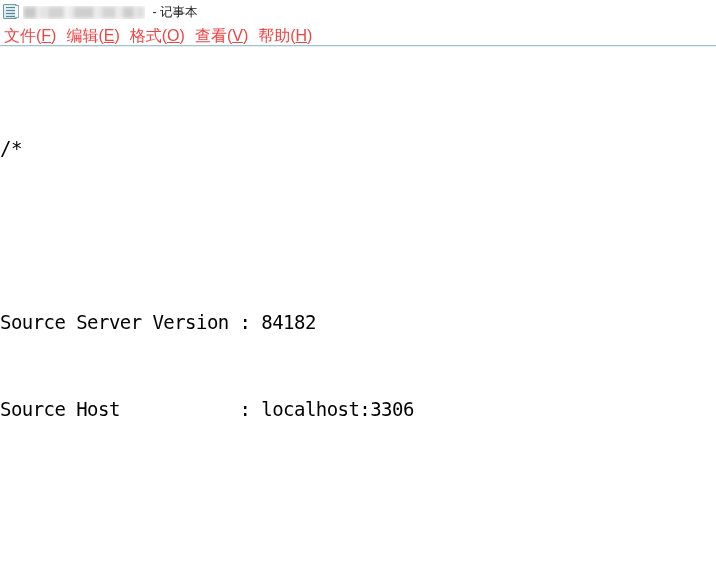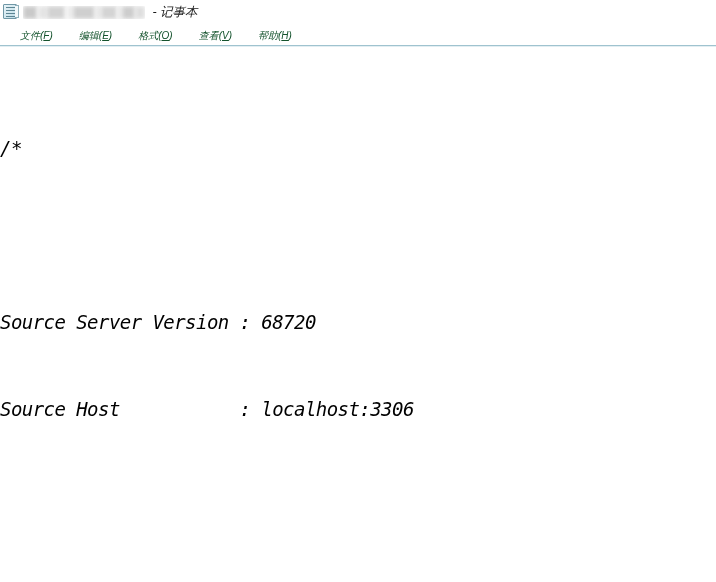--- a/index.html
+++ b/index.html
@@ -13,21 +13,20 @@
     height: 582px;
     overflow: hidden;
     font-family: "Liberation Sans", sans-serif;
   }
 
   #app {
     position: relative;
     width: 716px;
     height: 582px;
     background: #ffffff;
-    font-style: italic;
   }
 
   
   .titlebar {
     position: absolute;
     left: 0; top: 0;
     width: 716px;
     height: 24px;
     background: #ffffff;
     display: flex;
@@ -95,24 +94,24 @@
     position: absolute;
     left: 0; top: 26px;
     width: 716px;
     height: 19px;
     background: #ffffff;
     display: flex;
     align-items: center;
   }
   .menu-item {
     font-family: "Liberation Sans", sans-serif;
-    font-size: 10px;
-    color: #14532d;
+    font-size: 16px;
+    color: #ef4444;
     line-height: 17px;
-    padding: 1px 6px 1px 20px;
+    padding: 1px 6px 1px 4px;
     white-space: pre;
     cursor: default;
   }
   .menu-item .mn { }
   .menu-item .ac { text-decoration: underline; }
 
   .menu-sep {
     position: absolute;
     left: 0; top: 45px;
     width: 716px;
@@ -191,21 +190,21 @@
     <div class="menu-item"><span class="mn">帮助(</span><span class="ac">H</span><span>)</span></div>
   </div>
   <div class="menu-sep"></div>
   <div class="menu-sep2"></div>
 
   <div class="editor">
     <div class="text">
 
       <div class="line">/*</div>
       <div class="line blank"></div>
-      <div class="line">Source Server Version : 68720</div>
+      <div class="line">Source Server Version : 84182</div>
       <div class="line">Source Host           : localhost:3306</div>
 
       
 
       
       
       
       
       
       

